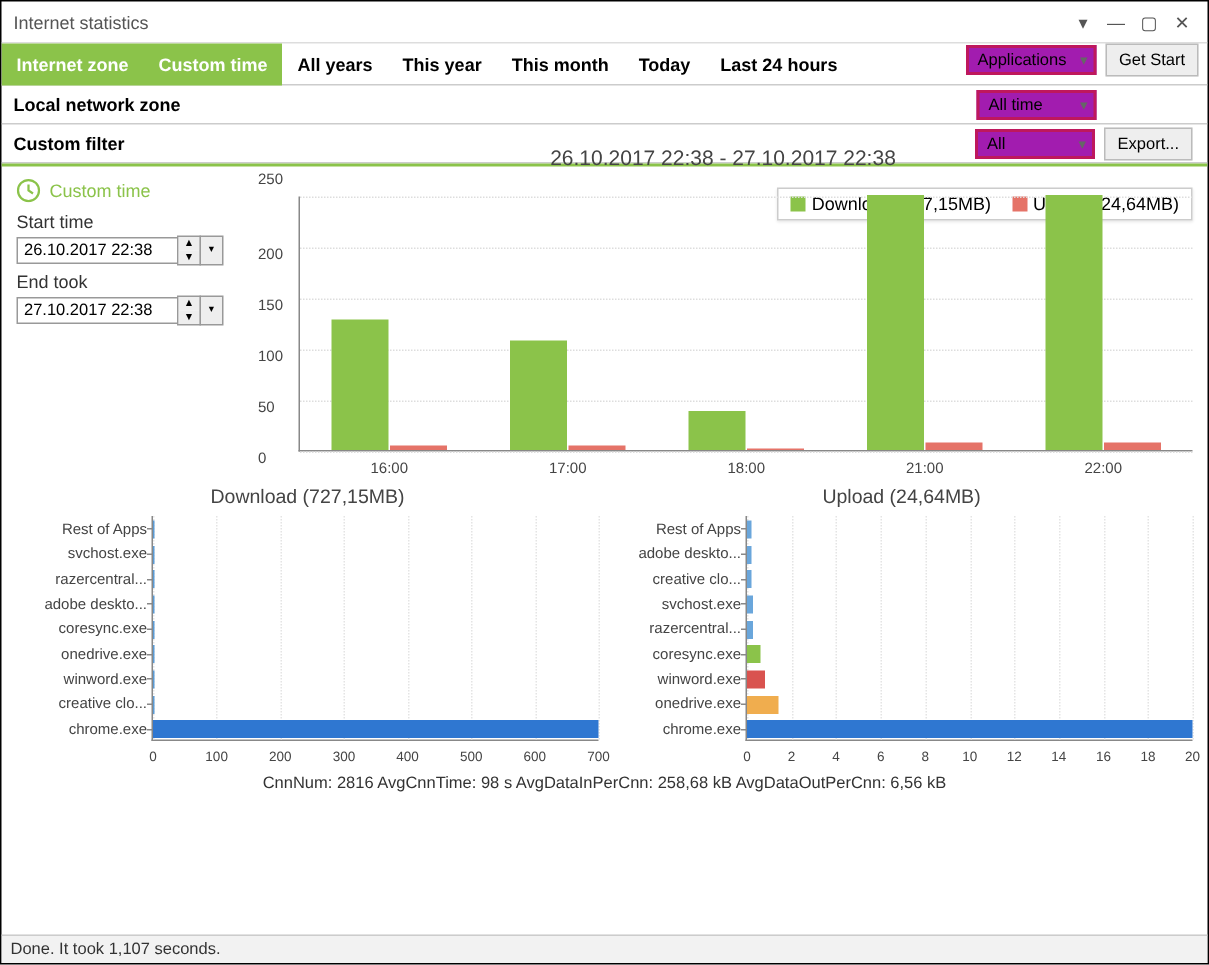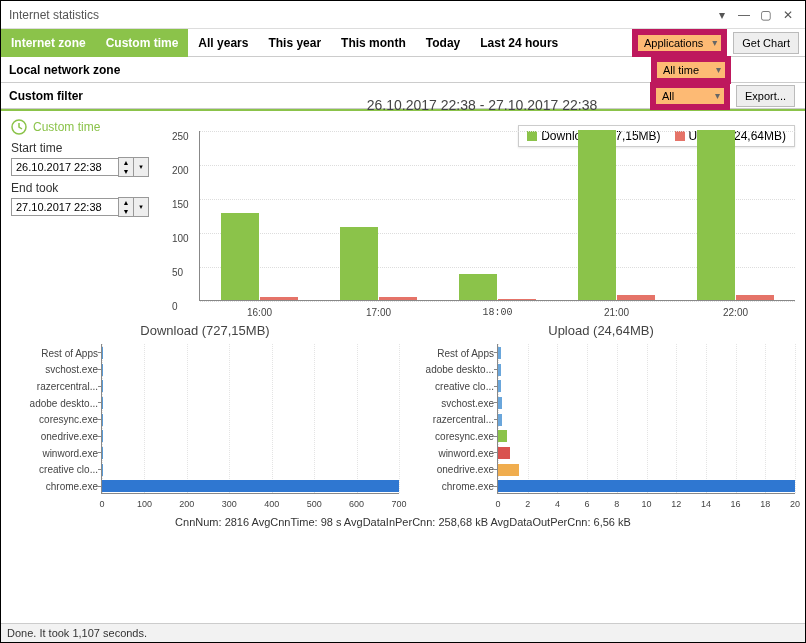--- a/index.html
+++ b/index.html
@@ -4,21 +4,21 @@
 <style>
 *{margin:0;padding:0;box-sizing:border-box;font-family:Segoe UI,Arial,sans-serif;font-size:12px}
 body{background:#fff;width:806px;height:643px;border:1px solid #000;position:relative;overflow:hidden}
 .titlebar{height:28px;display:flex;align-items:center;padding:0 8px;border-bottom:1px solid #ddd;color:#555}
 .titlebar .spacer{flex:1}
 .win-btn{width:18px;height:14px;margin-left:4px;display:inline-flex;align-items:center;justify-content:center;color:#555;cursor:default}
 .toolbar{display:flex;align-items:flex-start;height:28px;border-bottom:1px solid #ccc}
 .tab{padding:0 10px;height:28px;line-height:28px;font-weight:bold;cursor:pointer}
 .tab.green{background:#8bc34a;color:#fff}
 .right-ctrl{margin-left:auto;display:flex;align-items:center;gap:6px;padding-right:6px}
-.dd{background:#fdba74;border:6px solid #be185d;padding:2px 18px 2px 6px;position:relative;min-width:80px;font-size:11px}
+.dd{background:#a21caf;border:2px solid #be185d;padding:2px 18px 2px 6px;position:relative;min-width:80px;font-size:11px}
 .dd::after{content:"▾";position:absolute;right:4px;top:2px;font-size:10px;color:#666}
 .btn{background:#eee;border:1px solid #bbb;padding:4px 8px;font-size:11px;cursor:pointer}
 .row2{display:flex;align-items:center;height:26px;padding:0 4px;border-bottom:1px solid #ccc}
 .row2 .lbl{font-weight:bold;padding-left:4px}
 .sep-line{height:2px;background:#8bc34a}
 .content{padding:8px 10px;position:relative}
 .ct-head{display:flex;align-items:center;gap:6px;color:#8bc34a;font-size:14px;margin-bottom:6px}
 .ct-head svg{width:16px;height:16px}
 .chart-area{position:relative}
 .main-title{text-align:center;color:#444;font-size:14px;position:absolute;left:0;right:0;top:-22px}
@@ -63,21 +63,21 @@
 <div class="toolbar">
   <div class="tab green">Internet zone</div>
   <div class="tab green">Custom time</div>
   <div class="tab">All years</div>
   <div class="tab">This year</div>
   <div class="tab">This month</div>
   <div class="tab">Today</div>
   <div class="tab">Last 24 hours</div>
   <div class="right-ctrl">
     <div class="dd">Applications</div>
-    <button class="btn">Get Chart</button>
+    <button class="btn">Get Start</button>
   </div>
 </div>
 
 <div class="row2">
   <span class="lbl">Local network zone</span>
   <div class="right-ctrl">
     <div class="dd">All time</div>
     <span style="width:58px"></span>
   </div>
 </div>
@@ -145,28 +145,28 @@
           <div class="ytick" style="bottom: -6px;">0</div>
           <div class="grid" style="top: 136px;"></div>
           <div class="ytick" style="bottom: 28px;">50</div>
           <div class="grid" style="top: 102px;"></div>
           <div class="ytick" style="bottom: 62px;">100</div>
           <div class="grid" style="top: 68px;"></div>
           <div class="ytick" style="bottom: 96px;">150</div>
           <div class="grid" style="top: 34px;"></div>
           <div class="ytick" style="bottom: 130px;">200</div>
           <div class="grid" style="top: 0px;"></div>
-          <div class="ytick" style="bottom: 164px;">250</div>
+          <div class="ytick" style="bottom: 180px;">250</div>
           <div class="xtick" style="left: 10%;">16:00</div>
           <div class="bar" style="left: 3.6%; width: 6.4%; height: 87.04px; background: rgb(139, 195, 74);"></div>
           <div class="bar" style="left: 10%; width: 6.4%; height: 3.4px; background: rgb(229, 115, 104);"></div>
           <div class="xtick" style="left: 30%;">17:00</div>
           <div class="bar" style="left: 23.6%; width: 6.4%; height: 73.44px; background: rgb(139, 195, 74);"></div>
           <div class="bar" style="left: 30%; width: 6.4%; height: 2.72px; background: rgb(229, 115, 104);"></div>
-          <div class="xtick" style="left: 50%; font-family: Liberation Mono, monospace;">18:00</div>
+          <div class="xtick" style="left: 50%;">18:00</div>
           <div class="bar" style="left: 43.6%; width: 6.4%; height: 25.84px; background: rgb(139, 195, 74);"></div>
           <div class="bar" style="left: 50%; width: 6.4%; height: 1.36px; background: rgb(229, 115, 104);"></div>
           <div class="xtick" style="left: 70%; margin-top: 36px;">21:00</div>
           <div class="bar" style="left: 63.6%; width: 6.4%; height: 170px; background: rgb(139, 195, 74);"></div>
           <div class="bar" style="left: 70%; width: 6.4%; height: 5.44px; background: rgb(229, 115, 104);"></div>
           <div class="xtick" style="left: 90%;">22:00</div>
           <div class="bar" style="left: 83.6%; width: 6.4%; height: 170px; background: rgb(139, 195, 74);"></div>
           <div class="bar" style="left: 90%; width: 6.4%; height: 4.76px; background: rgb(229, 115, 104);"></div>
         </div>
     </div>

